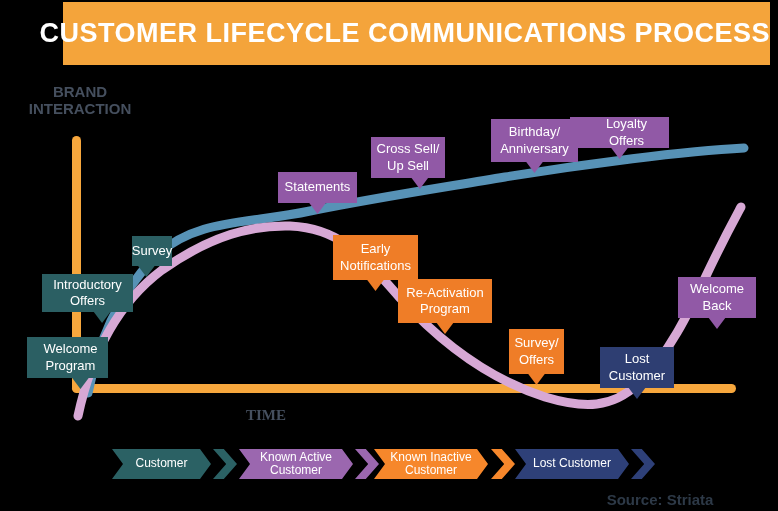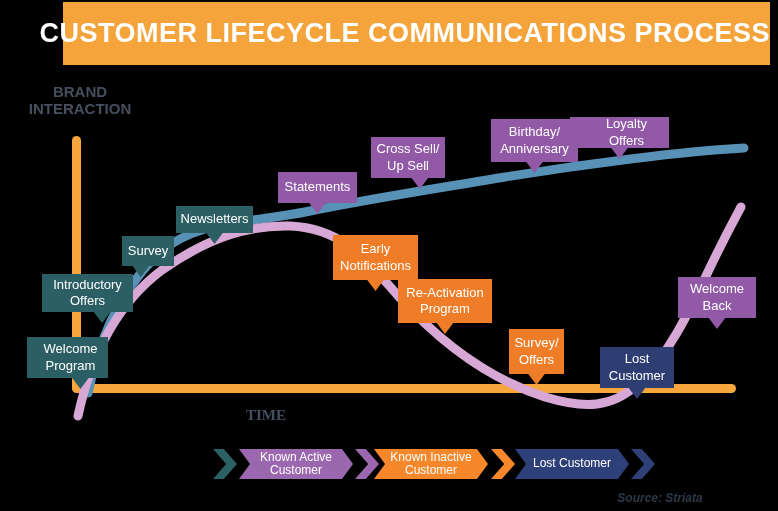--- a/index.html
+++ b/index.html
@@ -34,21 +34,21 @@
         clip-path:polygon(0 0,100% 0,50% 100%);}
   .tl-right{left:66%;}
   .tl-left{left:36%;}
   .teal{background:#2B5F63;}
   .purple{background:#9159A6;}
   .orange{background:#EF7D27;}
   .navy{background:#2E3E72;}
 
   .c0{left:27px;top:337px;width:81px;height:41px;padding-left:9px;}
   .c1{left:42px;top:274px;width:91px;height:38px;}
-  .c2{left:122px;top:236px;width:52px;height:30px;}
+  .c2{left:132px;top:236px;width:40px;height:30px;}
   .c3{left:176px;top:206px;width:77px;height:27px;}
   .c4{left:278px;top:172px;width:79px;height:31px;}
   .c5{left:371px;top:137px;width:74px;height:41px;}
   .c6{left:469px;top:119px;width:87px;height:43px;margin-left:22px;}
   .c7{left:570px;top:117px;width:99px;height:31px;padding-left:17px;}
   .c8{left:333px;top:235px;width:85px;height:45px;}
   .c9{left:398px;top:279px;width:94px;height:44px;}
   .c10{left:509px;top:329px;width:55px;height:45px;}
   .c11{left:600px;top:347px;width:74px;height:41px;}
   .c12{left:678px;top:229px;width:78px;height:41px;margin-top:48px;}
@@ -63,21 +63,21 @@
   .s0{left:112px;width:99px;}  .v0{left:213px;}
   .s1{left:239px;width:114px;} .v1{left:355px;}
   .s2{left:374px;width:114px;} .v2{left:491px;}
   .s3{left:515px;width:114px;} .v3{left:631px;}
   .band-teal,.chv-teal{background:#2B6164;}
   .band-purple,.chv-purple{background:#9B67AF;}
   .band-orange,.chv-orange{background:#F6872B;}
   .band-navy,.chv-navy{background:#2E4078;}
 
   .source{position:absolute;left:560px;top:491px;width:200px;text-align:center;
-          color:#2D3947;font-size:12px;font-weight:bold;font-style:italic;}
+          color:#2D3947;font-size:15px;font-weight:bold;}
 </style>
 </head>
 <body>
 
 <div class="stage">
 
   <div class="banner">
     <h1>CUSTOMER LIFECYCLE COMMUNICATIONS PROCESS</h1>
   </div>
 
@@ -96,24 +96,20 @@
     <span>Welcome Program</span>
     <span class="tail tl-right"></span>
   </div>
   <div class="callout teal c1">
     <span>Introductory Offers</span>
     <span class="tail tl-right"></span>
   </div>
   <div class="callout teal c2">
     <span>Survey</span>
     <span class="tail tl-left"></span>
-  </div>
-  <div class="callout teal c3">
-    <span>Newsletters</span>
-    <span class="tail"></span>
   </div>
   <div class="callout purple c4">
     <span>Statements</span>
     <span class="tail"></span>
   </div>
   <div class="callout purple c5">
     <span>Cross Sell/ Up Sell</span>
     <span class="tail tl-right"></span>
   </div>
   <div class="callout purple c6">
@@ -138,20 +134,23 @@
   </div>
   <div class="callout navy c11">
     <span>Lost Customer</span>
     <span class="tail"></span>
   </div>
   <div class="callout purple c12">
     <span>Welcome Back</span>
     <span class="tail"></span>
   </div>
 
+  <div class="band band-teal s0">
+    <span>Customer</span>
+  </div>
   <div class="chv chv-teal v0"></div>
   <div class="band band-purple s1">
     <span>Known Active Customer</span>
   </div>
   <div class="chv chv-purple v1"></div>
   <div class="band band-orange s2">
     <span>Known Inactive Customer</span>
   </div>
   <div class="chv chv-orange v2"></div>
   <div class="band band-navy s3">

